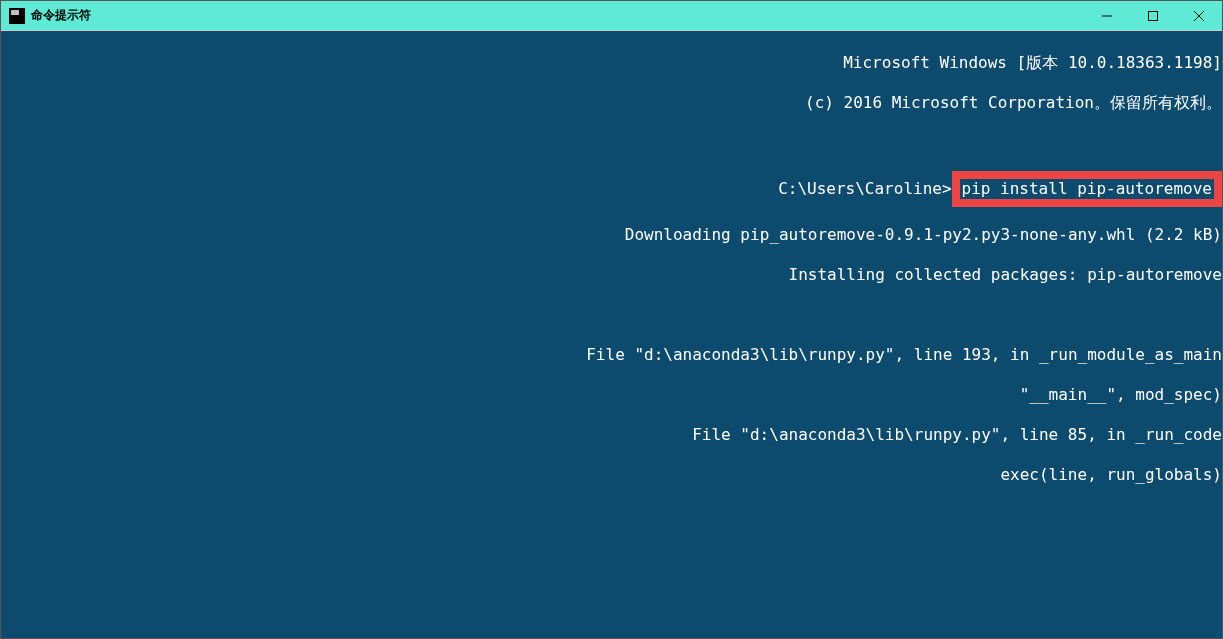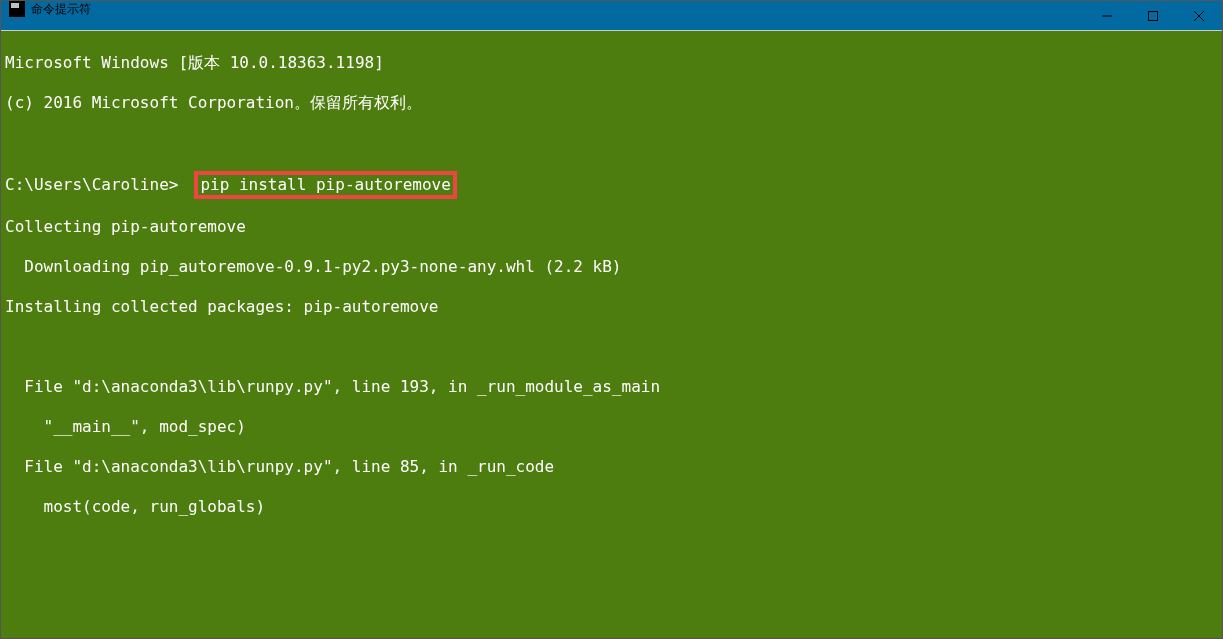--- a/index.html
+++ b/index.html
@@ -6,24 +6,25 @@
   body {
     width: 1223px;
     height: 639px;
     background: #fff;
     font-family: "Segoe UI", Tahoma, sans-serif;
     overflow: hidden;
     border: 1px solid #555;
   }
   .titlebar {
     height: 30px;
-    background: #0369a1;
+    background: #5eead4;
     display: flex;
-    align-items: flex-start;
+    align-items: center;
     border-bottom: 1px solid #ccc;
+    font-weight: bold;
   }
   .titlebar .app-icon {
     width: 16px;
     height: 16px;
     margin: 0 6px 0 8px;
     background: #000;
     position: relative;
     display: inline-block;
   }
   .titlebar .app-icon::after {
@@ -45,36 +46,37 @@
     height: 100%;
     display: flex;
     align-items: center;
     justify-content: center;
     color: #000;
   }
   .win-btn svg { width: 10px; height: 10px; }
   .terminal {
     width: 100%;
     height: calc(100% - 30px);
-    background: #4d7c0f;
+    background: #0c4a6e;
     color: #fff;
     font-family: "NSimSun", "SimSun", "Consolas", monospace;
     font-size: 16px;
     line-height: 20px;
     padding: 2px 0 2px 4px;
     white-space: pre;
     overflow: hidden;
     letter-spacing: 0;
+    text-align: right;
   }
   .line { display: block; min-height: 20px; white-space: pre; }
   .hlbox {
     display: inline-block;
-    border: 4px solid #ef4444;
+    border: 8px solid #ef4444;
     padding: 0 2px;
-    margin: -2px 16px;
+    margin: -2px 0;
     line-height: 20px;
   }
 </style>
 </head>
 <body>
 
 <div class="titlebar">
   <span class="app-icon"></span>
   <span class="title">命令提示符</span>
   <span class="spacer"></span>
@@ -96,28 +98,27 @@
         </svg>
     </div>
   </div>
 </div>
 
 <div class="terminal">
 <span class="line">Microsoft Windows [版本 10.0.18363.1198]</span>
 <span class="line">(c) 2016 Microsoft Corporation。保留所有权利。</span>
 <span class="line"> </span>
 <span class="line"><span>C:\Users\Caroline&gt;</span><span class="hlbox">pip install pip-autoremove</span></span>
-<span class="line">Collecting pip-autoremove</span>
 <span class="line">  Downloading pip_autoremove-0.9.1-py2.py3-none-any.whl (2.2 kB)</span>
 <span class="line">Installing collected packages: pip-autoremove</span>
 <span class="line"> </span>
 <span class="line">  File "d:\anaconda3\lib\runpy.py", line 193, in _run_module_as_main</span>
 <span class="line">    "__main__", mod_spec)</span>
 <span class="line">  File "d:\anaconda3\lib\runpy.py", line 85, in _run_code</span>
-<span class="line">    most(code, run_globals)</span>
+<span class="line">    exec(line, run_globals)</span>
 
 
 
 
 
 
 
 
 
 

